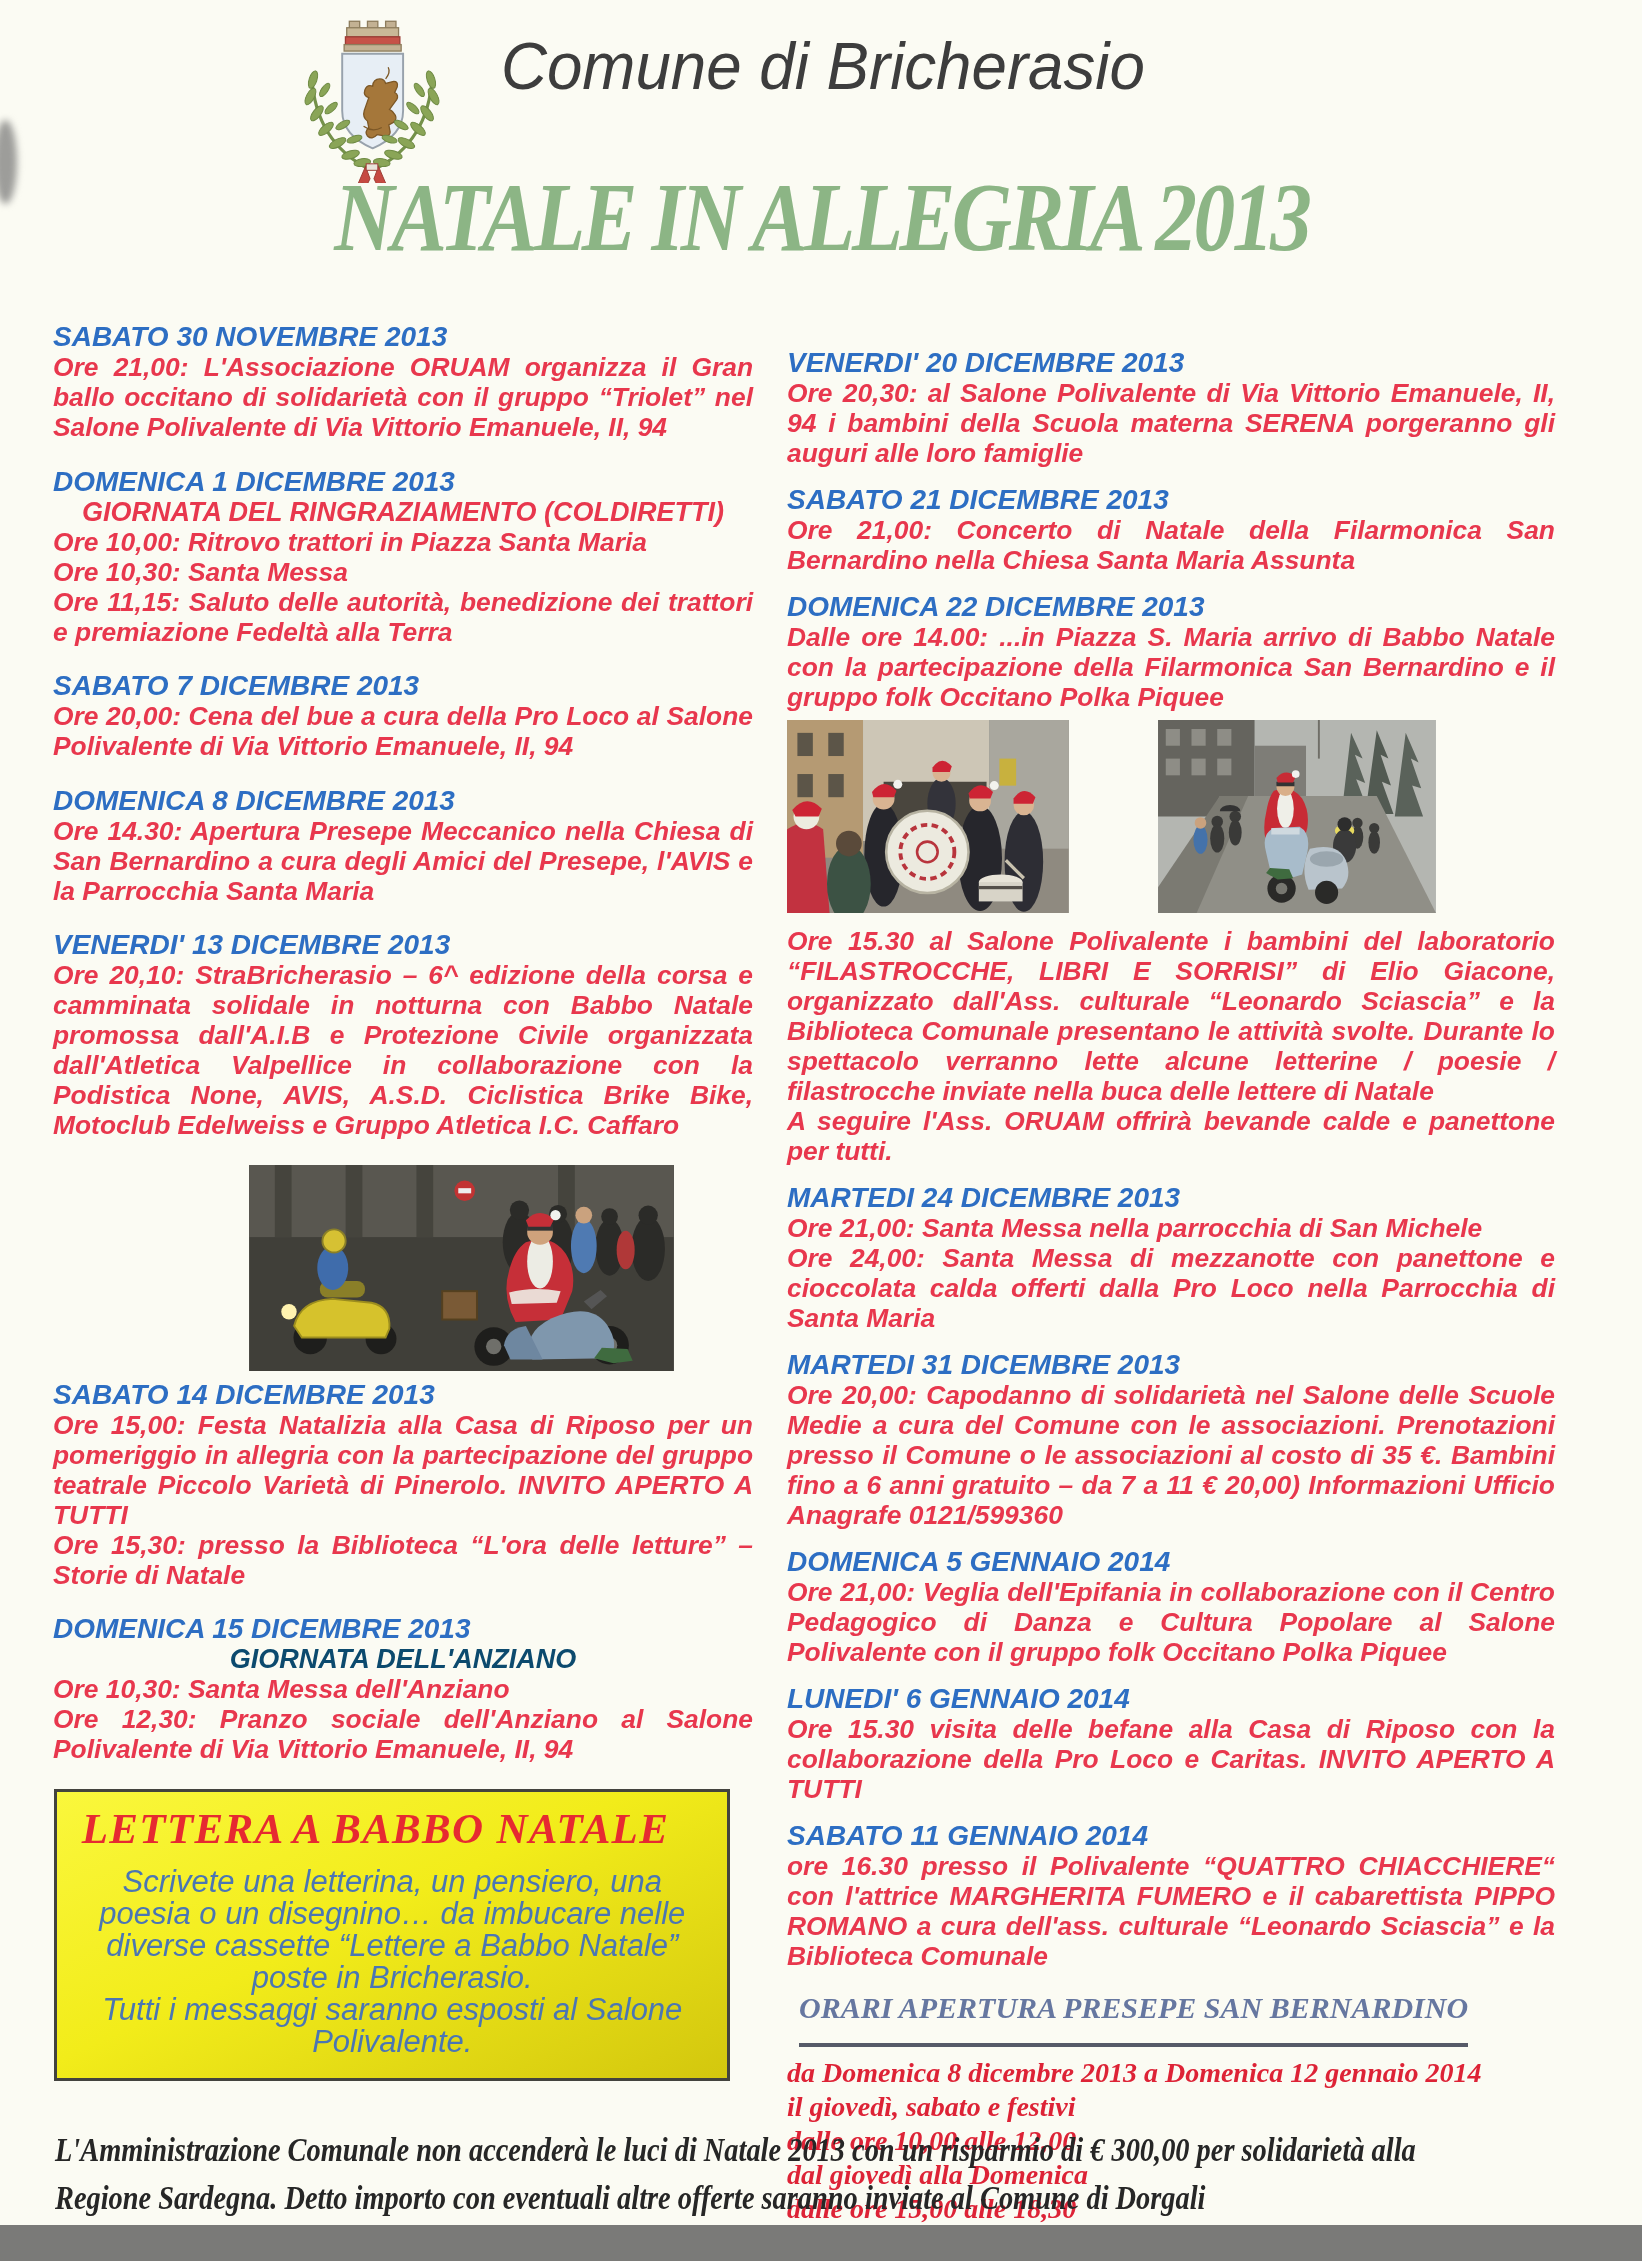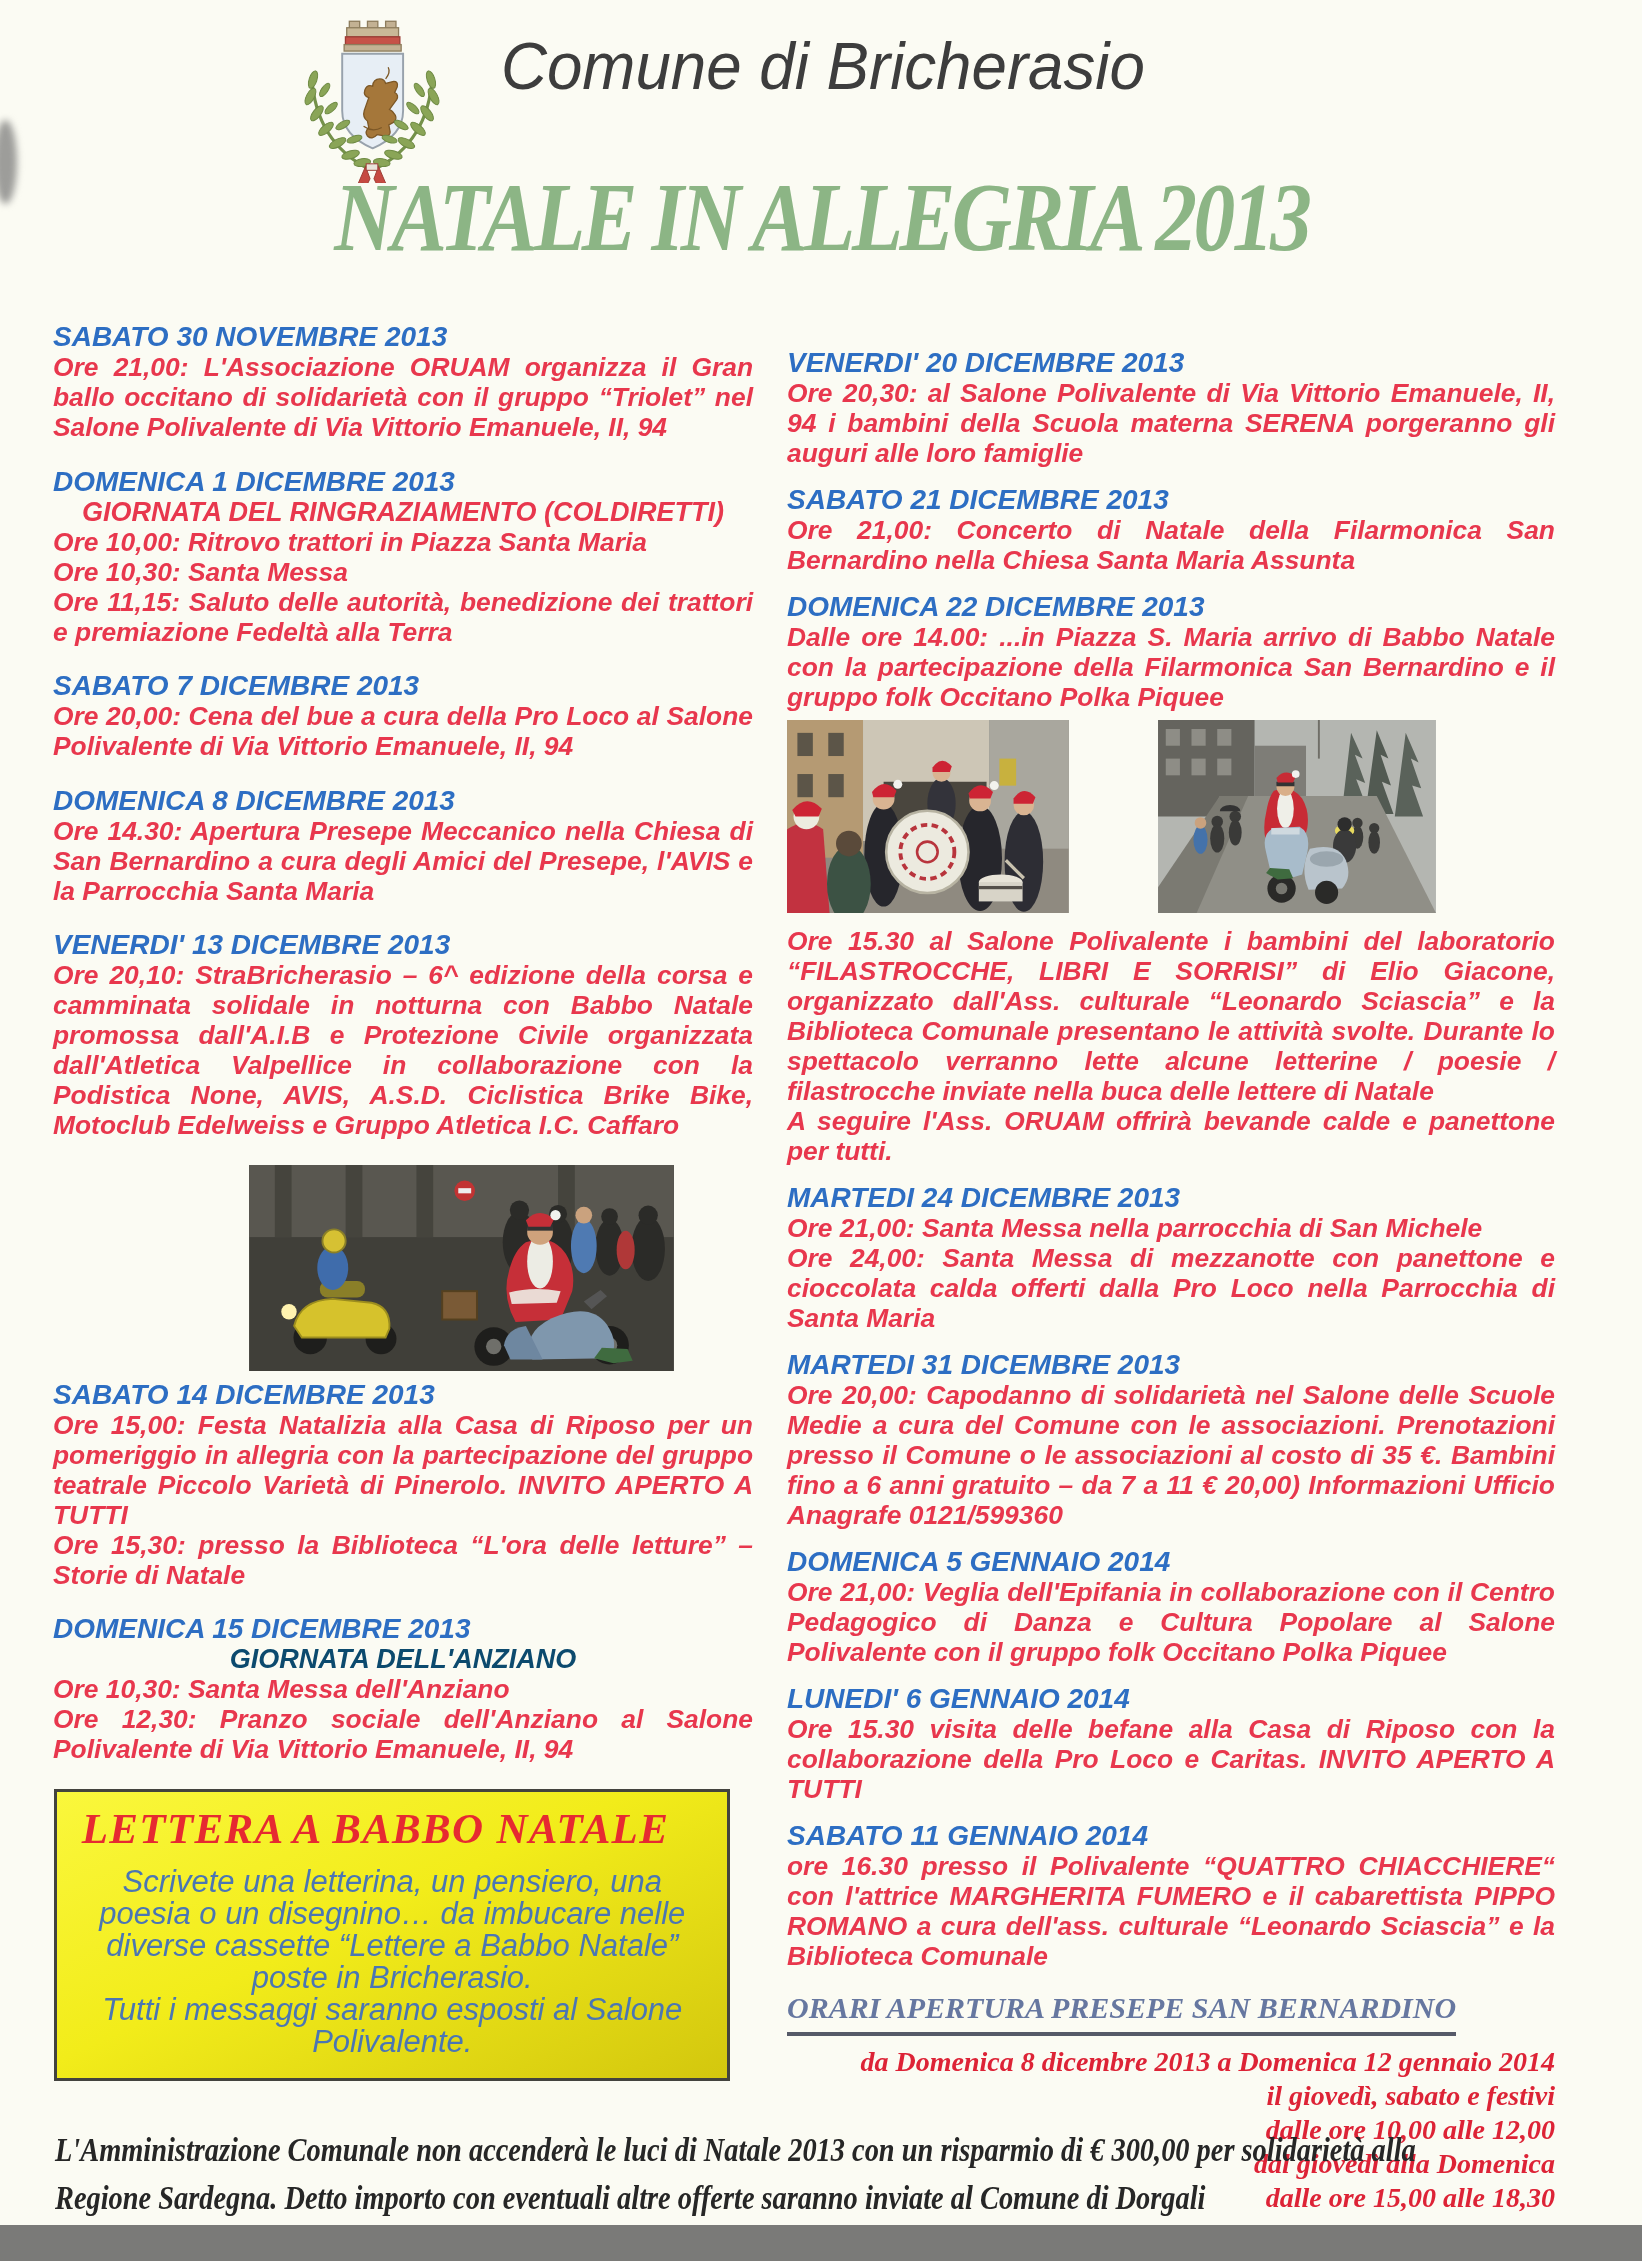--- a/index.html
+++ b/index.html
@@ -30,23 +30,23 @@
   .photo-sidecar{position:absolute;left:371px;top:0;width:278px;height:193px;}
   
   .letter-box{box-sizing:border-box;margin:19.3px 0 0 1.3px;width:676px;border:3.2px solid #43433e;
         padding:10.3px 24.5px 19.3px 24.5px;
         background:linear-gradient(155deg,#faf73c 0%,#f2ec1a 45%,#d3c70e 100%);}
   .letter-title{margin:2.6px 0 13px 0;text-align:left;font-family:"Liberation Serif",serif;
         font-weight:700;font-size:43px;color:#e62a31;letter-spacing:1.3px;}
   .letter-box p{margin:0;text-align:center;color:#4b76b3;font-size:31px;line-height:32px;font-weight:400;}
   
   .presepe{margin-top:19.3px;font-family:"Liberation Serif",serif;}
-  .presepe-heading{display:inline-block;margin:0 0 9px 0;font-size:30px;font-weight:700;
-        color:#6677a0;border-bottom:4.5px solid #565a68;padding-bottom:7px;white-space:nowrap;}
-  .presepe p{margin:0;font-weight:700;font-size:28px;line-height:34px;color:#dd2336;text-align:right;}
+  .presepe-heading{display:inline-block;margin:0 0 9px 12px;font-size:30px;font-weight:700;
+        color:#6677a0;border-bottom:4.5px solid #565a68;padding-bottom:18px;white-space:nowrap;}
+  .presepe p{margin:0;font-weight:700;font-size:28px;line-height:34px;color:#dd2336;}
   
   .footer{position:absolute;left:55px;top:2126px;width:1533px;
         font-family:"Liberation Serif",serif;font-weight:700;color:#262626;}
   .footer p{margin:0;font-size:33px;line-height:48px;white-space:nowrap;
         transform:scaleX(.86);transform-origin:left center;}
   .footer p.center{text-align:center;transform-origin:center center;}
   
   .smudge-left{position:absolute;left:-6.4px;top:120px;width:23px;height:84px;background:#9d9d9a;
         border-radius:50%;filter:blur(3.9px);}
   .blob-a{position:absolute;left:351px;top:2247px;width:142px;height:39px;background:#5a3d33;

